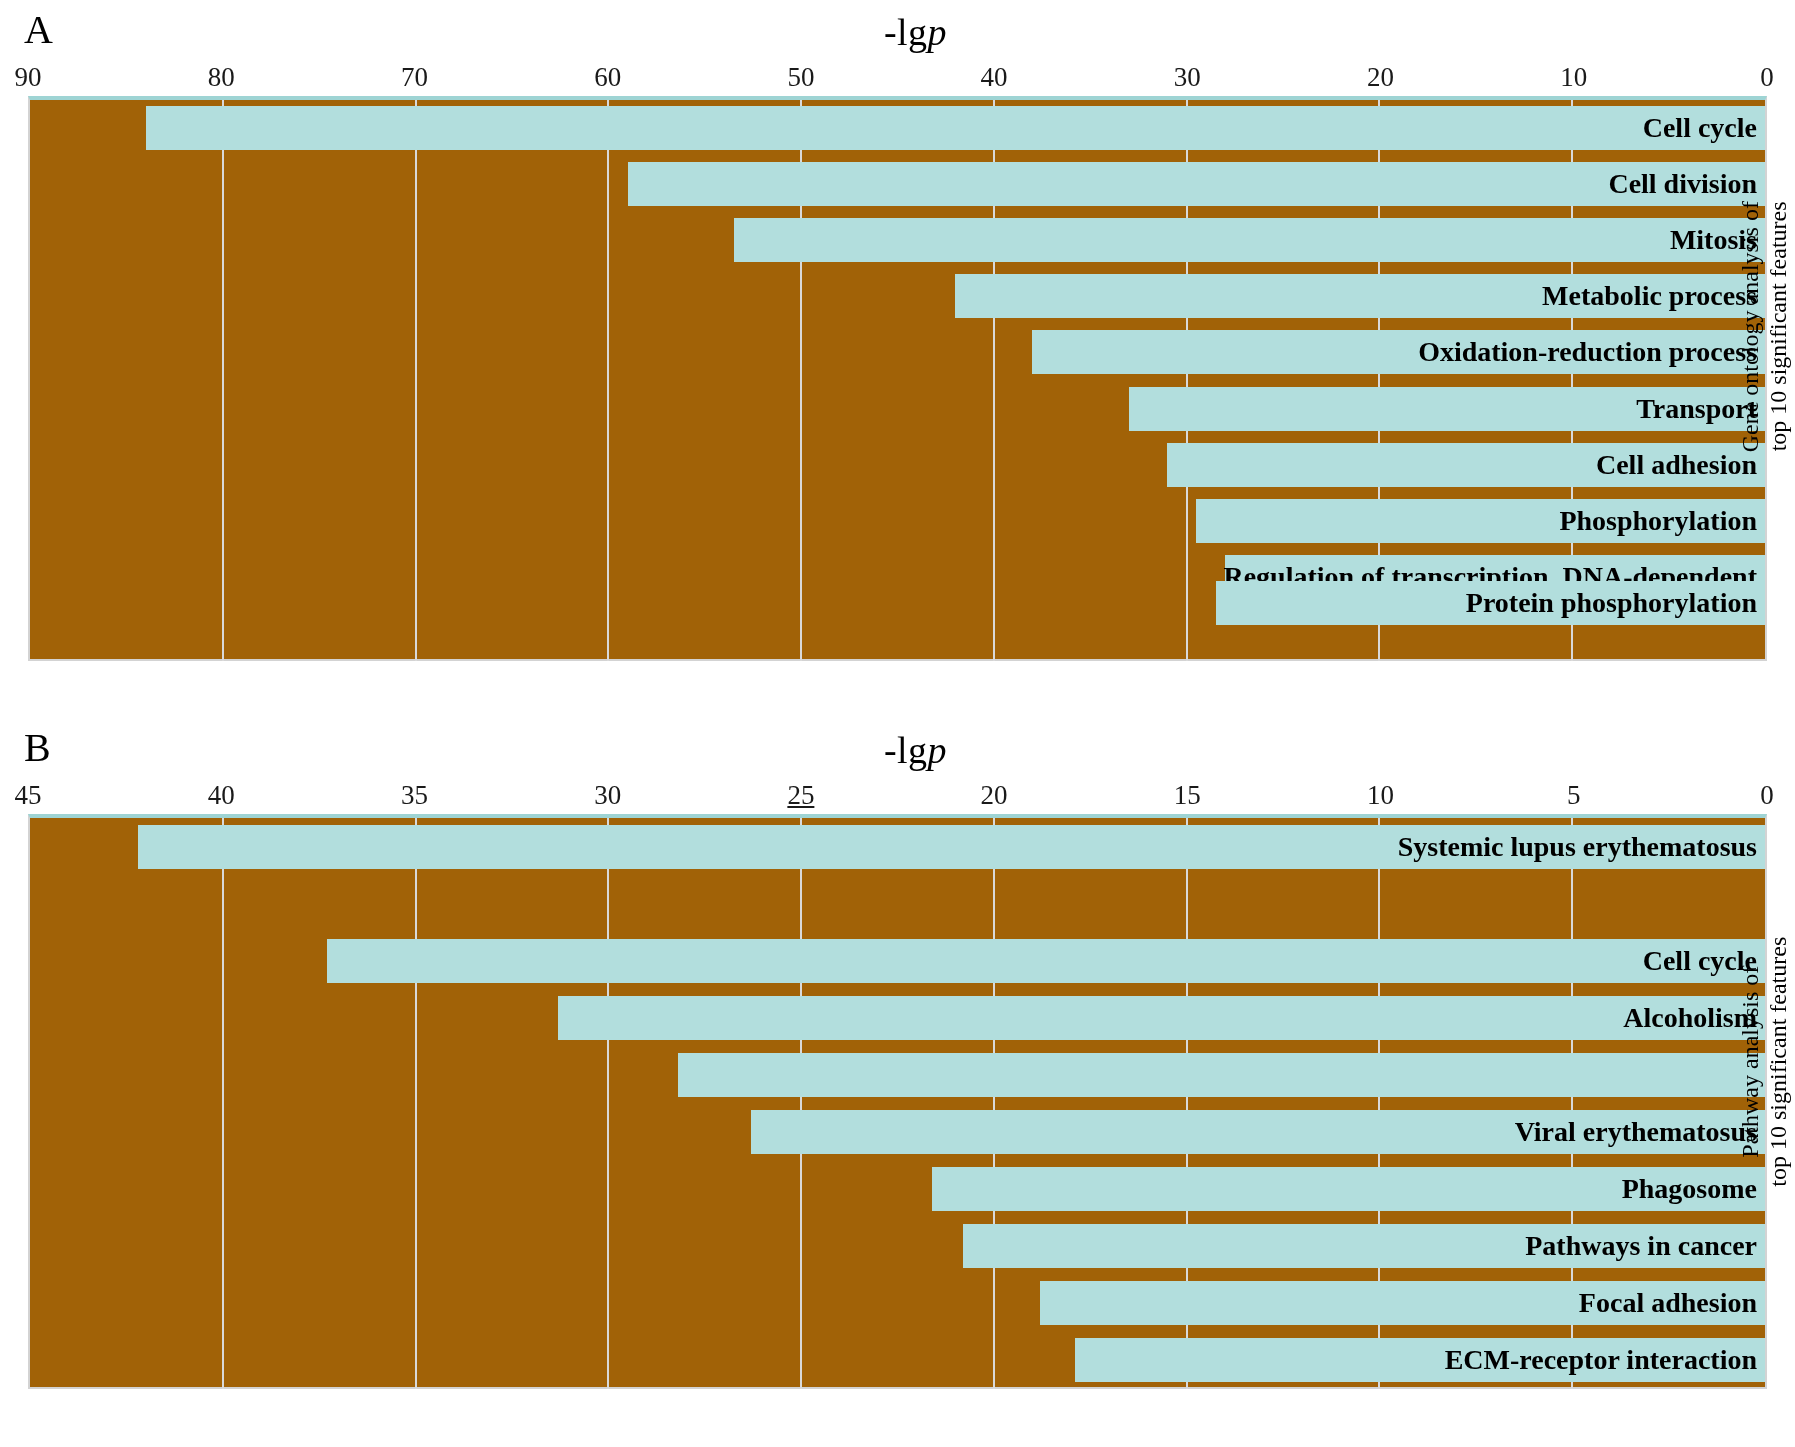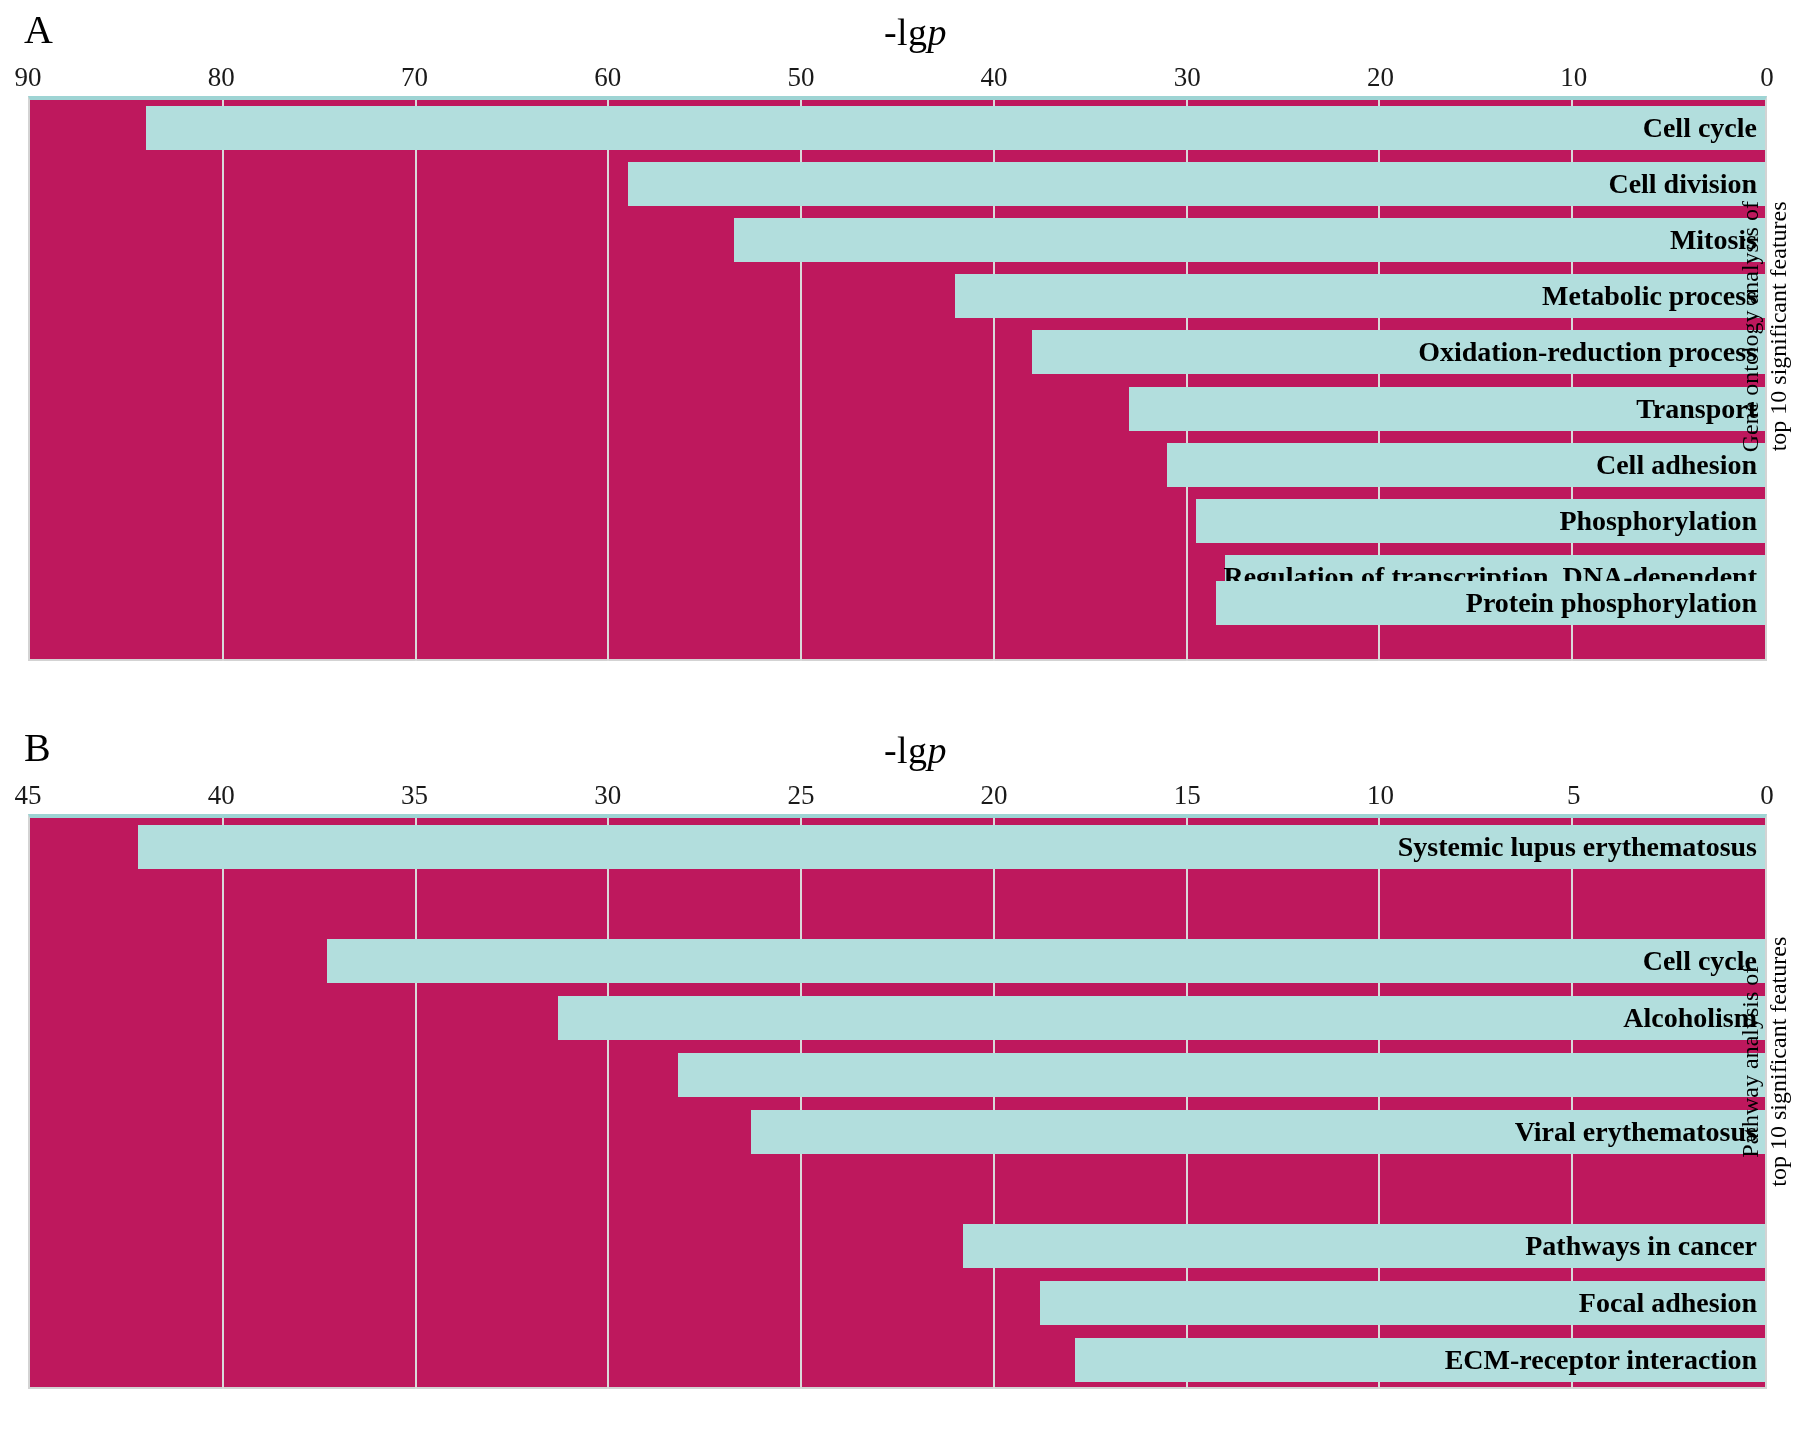--- a/index.html
+++ b/index.html
@@ -66,21 +66,21 @@
     color: #1a1a1a;
     top: 0;
     white-space: nowrap;
   }
 
   .plot-area {
     position: relative;
     border-left: 2px solid #d3d3d3;
     border-right: 2px solid #d3d3d3;
     border-top: 4px solid #9ed4d4;
-    background: #be185d;
+    background: #a16207;
     box-sizing: border-box;
   }
 
   .gridline {
     position: absolute;
     top: 0;
     bottom: 0;
     width: 2px;
     background: #d9d9d9;
   }
@@ -226,21 +226,21 @@
     <div class="axis-title" style="top:8px;">
       <span>-lg</span><span class="italic">p</span>
     </div>
 
     <div class="plot-wrap" style="top:60px;">
       <div class="tick-row" id="b-ticks">
           <div class="tick-label" style="left: 0%;">45</div>
           <div class="tick-label" style="left: 11.1111%;">40</div>
           <div class="tick-label" style="left: 22.2222%;">35</div>
           <div class="tick-label" style="left: 33.3333%;">30</div>
-          <div class="tick-label" style="left: 44.4444%;">25</div>
+          <div class="tick-label" style="left: 44.4444%; text-decoration: underline;">25</div>
           <div class="tick-label" style="left: 55.5556%;">20</div>
           <div class="tick-label" style="left: 66.6667%;">15</div>
           <div class="tick-label" style="left: 77.7778%;">10</div>
           <div class="tick-label" style="left: 88.8889%;">5</div>
           <div class="tick-label" style="left: 100%;">0</div>
         </div>
       <div class="plot-area" id="b-plot" style="height:575px;">
         <div class="bottom-rule"></div>
       <div class="gridline" style="left: calc(11.1111% - 1px);"></div>
           <div class="gridline" style="left: calc(22.2222% - 1px);"></div>
@@ -262,20 +262,24 @@
             <div class="bar" style="width: 69.5556%; background: rgb(178, 222, 221);"></div>
             <div class="bar-label">Alcoholism</div>
           </div>
           <div class="bar-row" style="height: 57.1px; position: absolute; left: 0px; right: 0px; top: 228.4px;">
             <div class="bar" style="width: 62.6667%; background: rgb(178, 222, 221);"></div>
           </div>
           <div class="bar-row" style="height: 57.1px; position: absolute; left: 0px; right: 0px; top: 285.5px;">
             <div class="bar" style="width: 58.4444%; background: rgb(178, 222, 221);"></div>
             <div class="bar-label">Viral erythematosus</div>
           </div>
+          <div class="bar-row" style="height: 57.1px; position: absolute; left: 0px; right: 0px; top: 342.6px;">
+            <div class="bar" style="width: 48%; background: rgb(178, 222, 221);"></div>
+            <div class="bar-label">Phagosome</div>
+          </div>
           <div class="bar-row" style="height: 57.1px; position: absolute; left: 0px; right: 0px; top: 399.7px;">
             <div class="bar" style="width: 46.2222%; background: rgb(178, 222, 221);"></div>
             <div class="bar-label">Pathways in cancer</div>
           </div>
           <div class="bar-row" style="height: 57.1px; position: absolute; left: 0px; right: 0px; top: 456.8px;">
             <div class="bar" style="width: 41.7778%; background: rgb(178, 222, 221);"></div>
             <div class="bar-label">Focal adhesion</div>
           </div>
           <div class="bar-row" style="height: 57.1px; position: absolute; left: 0px; right: 0px; top: 513.9px;">
             <div class="bar" style="width: 39.7778%; background: rgb(178, 222, 221);"></div>

